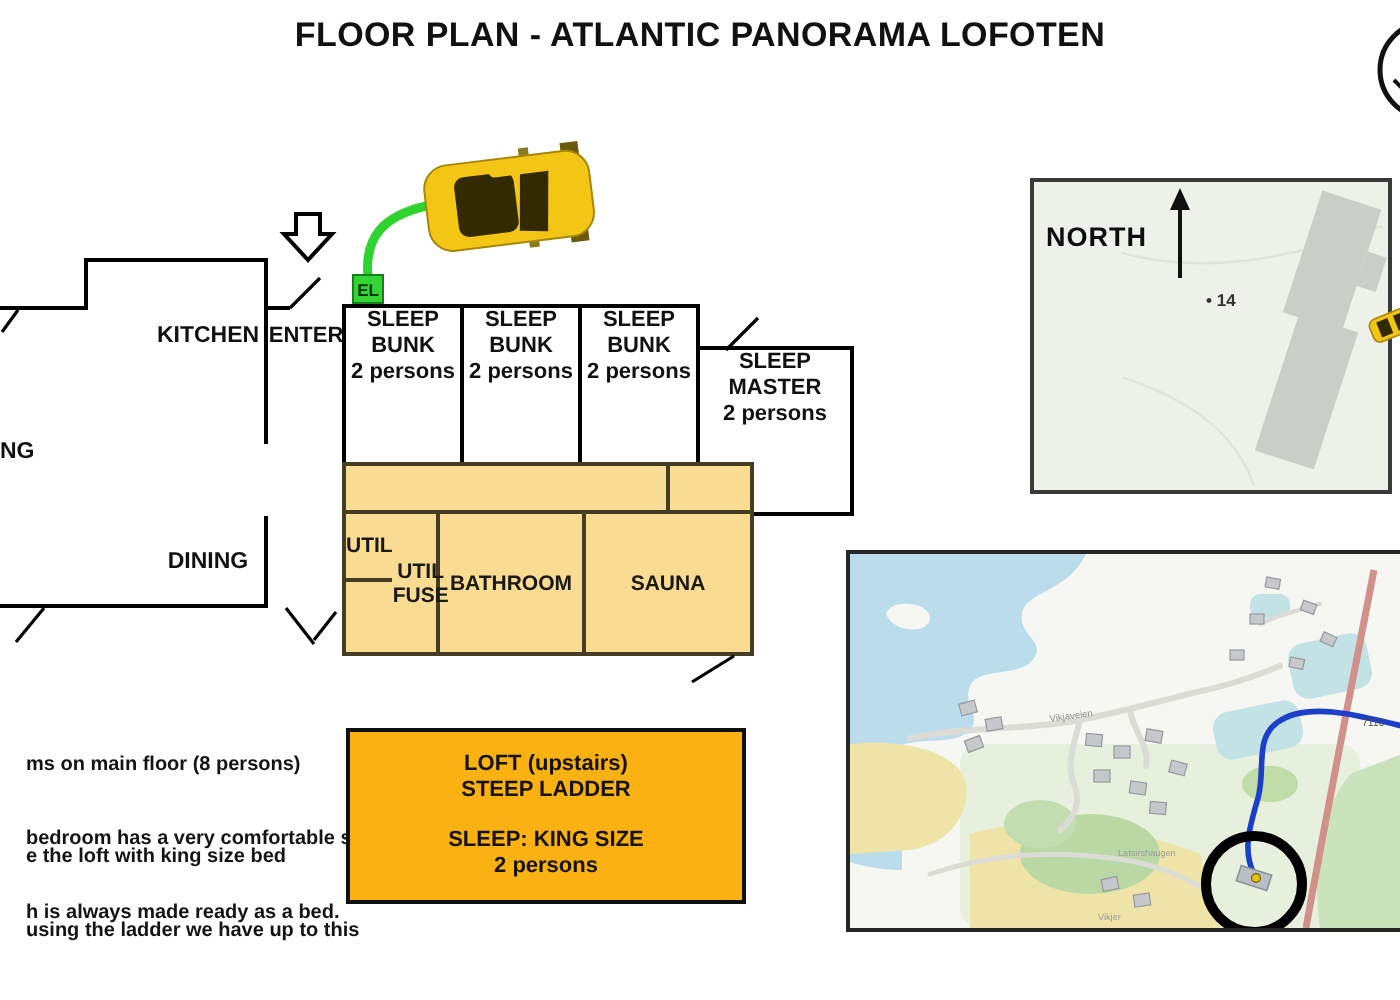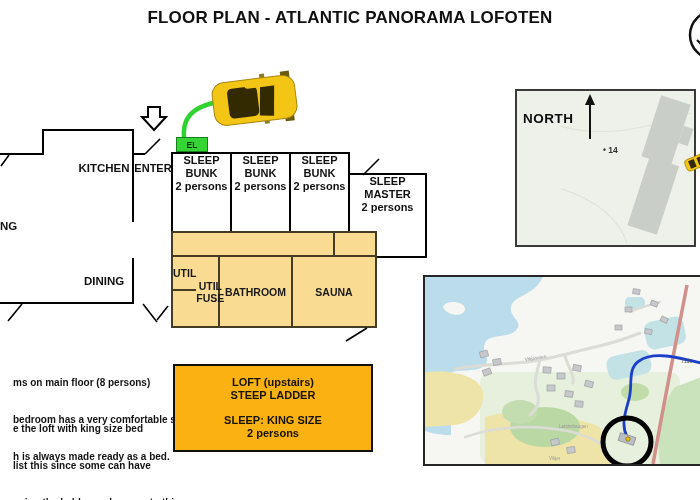--- a/index.html
+++ b/index.html
@@ -27,21 +27,21 @@
   #cell-bath{width:73px;border-right:2px solid #453c24;font-size:10px;}
   #cell-sauna{flex:1;font-size:10px;}
   
   #loftbox{left:173px;top:364px;width:200px;height:88px;box-sizing:border-box;border:2px solid #101010;
            background:#F9B212;display:flex;flex-direction:column;align-items:center;justify-content:center;
            font-size:11px;line-height:13.5px;text-align:center;color:#161205;}
   #loftbox .sp{height:11px;}
   
   .notes{left:0;font-size:10px;line-height:12.2px;color:#141414;white-space:pre;margin-left:13px;}
   
-  #el-badge{left:176px;top:137px;width:32px;height:15px;background:#35D435;border:1.5px solid #17801c;
+  #el-badge{left:176px;top:137px;width:16px;height:15px;background:#35D435;border:1.5px solid #17801c;
             box-sizing:border-box;display:flex;align-items:center;justify-content:center;
             font-size:8.5px;color:#05330a;z-index:6;}
   
   #site-inset{left:515px;top:89px;width:181px;height:158px;box-sizing:border-box;border:2px solid #3a3a3a;
               background:#EDF1EA;z-index:2;padding-left:44px;}
   #north-label{left:6px;top:20px;font-size:13.5px;letter-spacing:.5px;color:#0d0d0d;}
   #house-no{left:86px;top:54px;font-size:8.5px;font-weight:700;color:#333;}
   
   #route-map{left:423px;top:275px;width:280px;height:191px;box-sizing:border-box;border:2px solid #262626;
              background:#f6f6f3;z-index:2;overflow:hidden;}
@@ -145,21 +145,20 @@
     </div>
   </div>
 
   <div class="abs notes" style="top:353px;">
     <div>ms on main floor (8 persons)</div>
     <div>bedroom has a very comfortable sofa</div>
     <div>h is always made ready as a bed.</div>
   </div>
   <div class="abs notes" style="top:399px;">
     <div>e the loft with king size bed</div>
-    <div>list this since some can have</div>
     <div>using the ladder we have up to this</div>
     
   </div>
 
   <div id="loftbox" class="abs">
     <div>LOFT (upstairs)</div>
     <div>STEEP LADDER</div>
     <div class="sp"></div>
     <div>SLEEP: KING SIZE</div>
     <div>2 persons</div>

